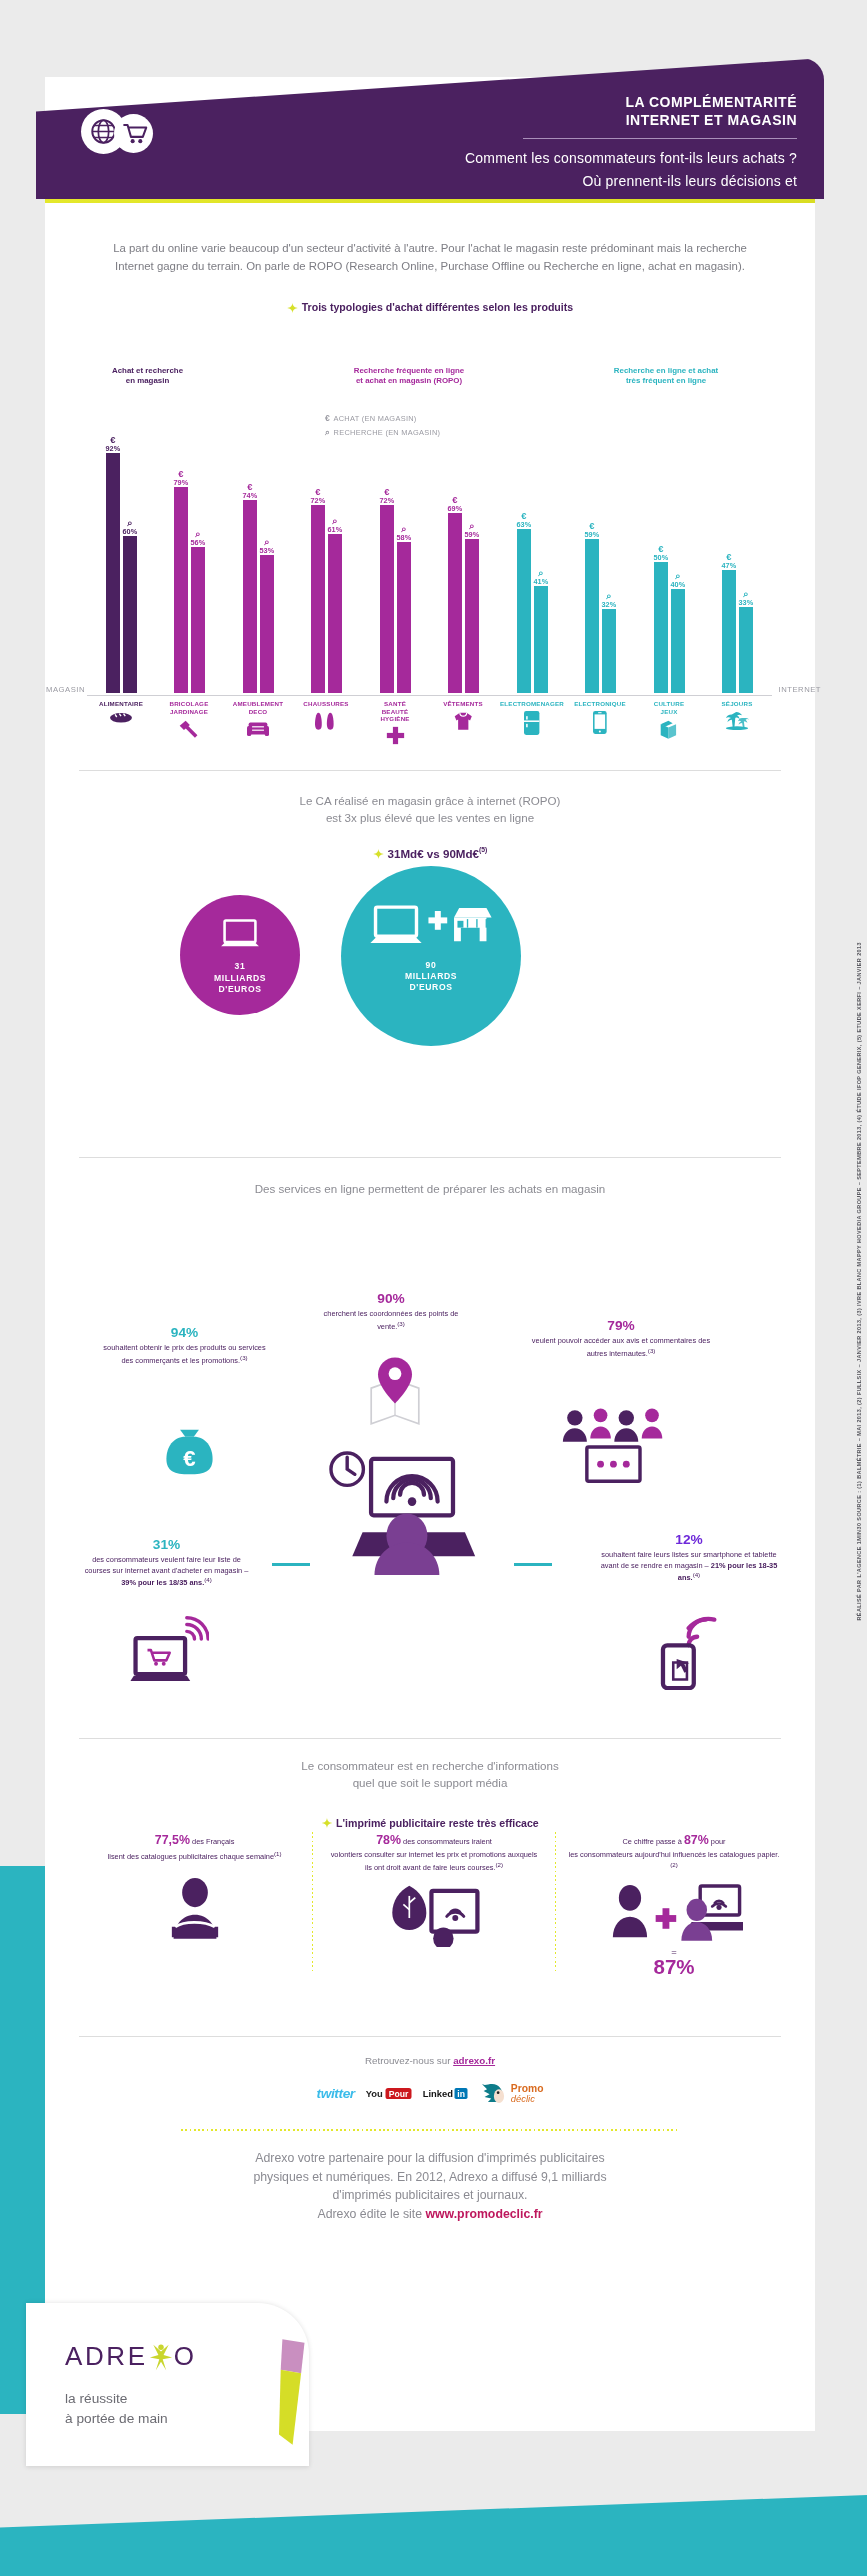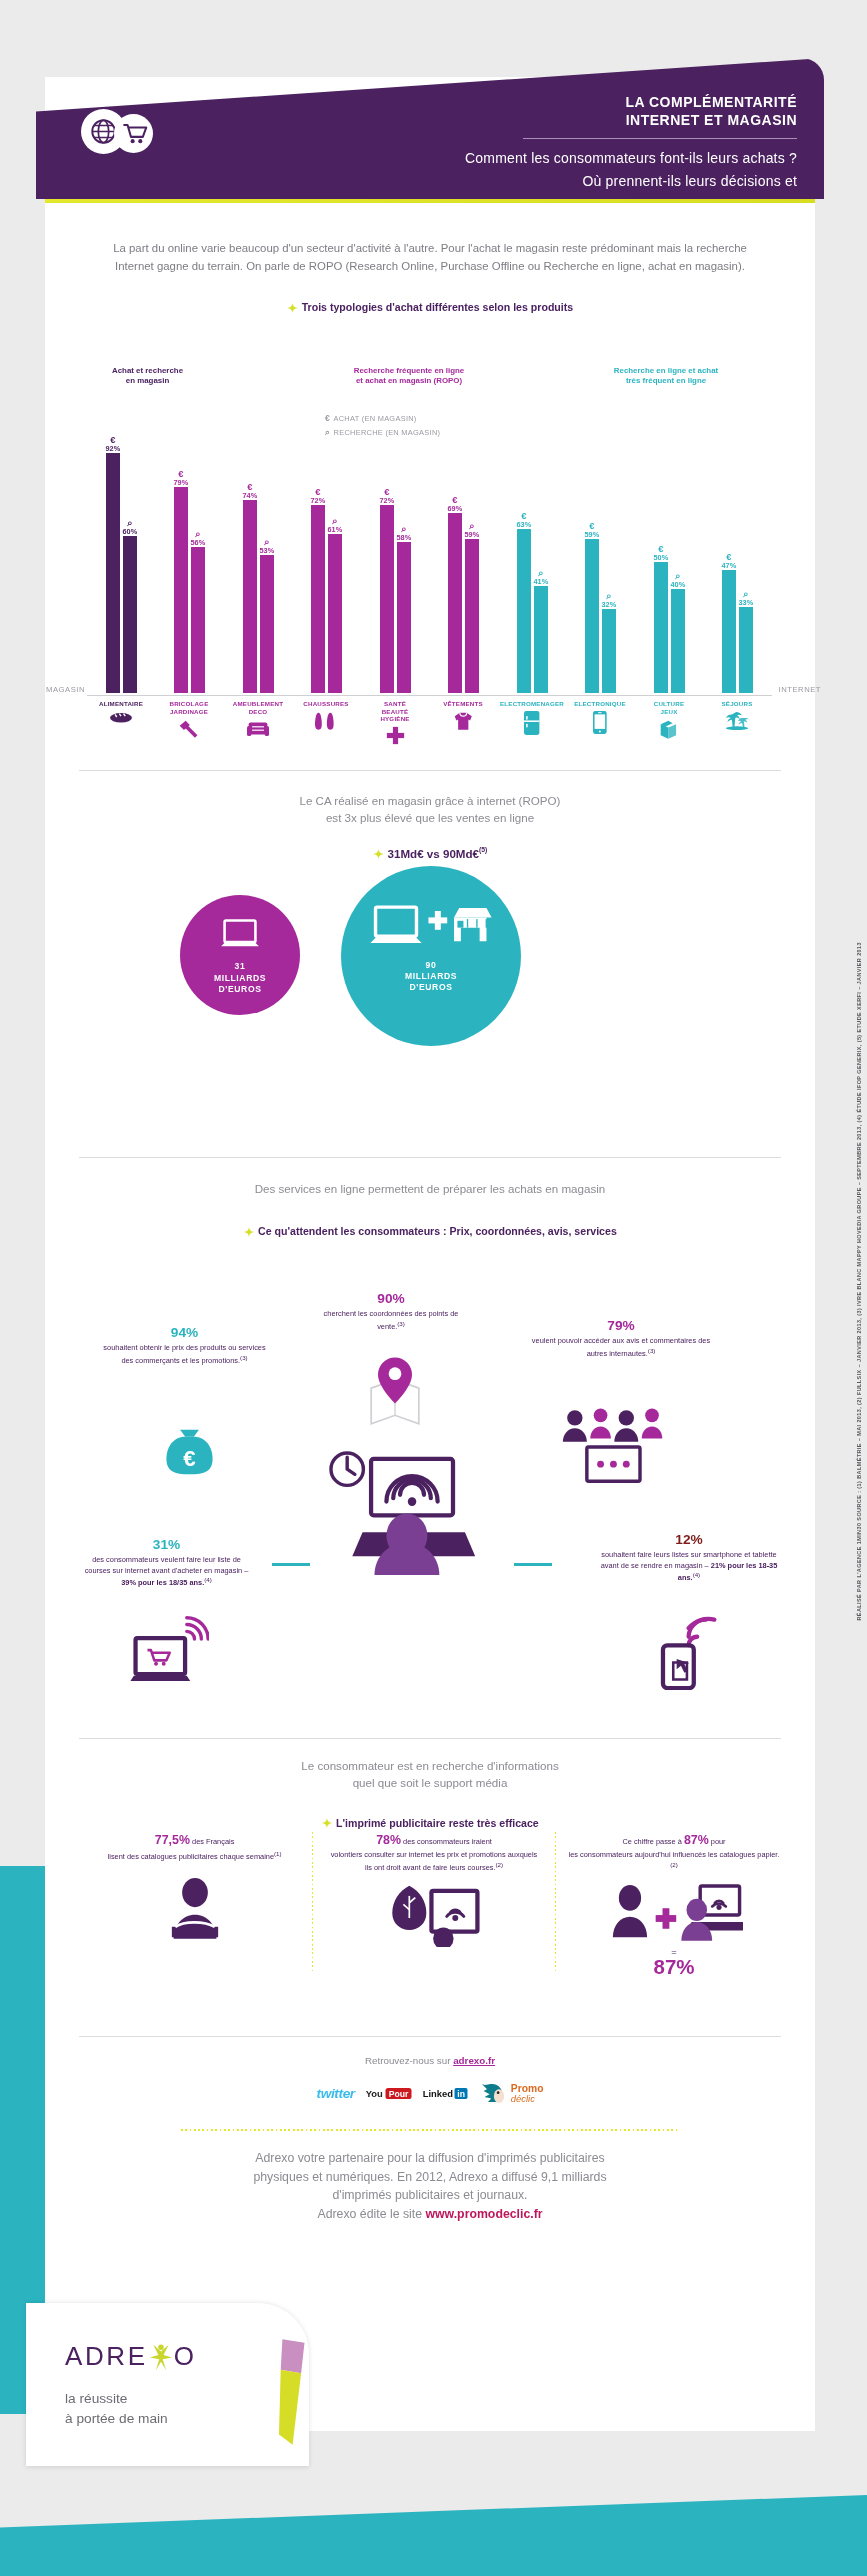--- a/index.html
+++ b/index.html
@@ -402,23 +402,20 @@
       <div>90</div>
       <div>MILLIARDS</div>
       <div>D'EUROS</div>
     </div>
   </div>
 
   <hr class="sep" style="position:absolute;left:79px;top:1157px;width:702px;">
 
   <div class="wrap center" style="top:1180px;">
     <div class="grey-head">Des services en ligne permettent de préparer les achats en magasin</div>
-    <div style="margin-top:26px;">
-      <span class="star">✦</span><span class="sub-head">Ce qu'attendent les consommateurs : Prix, coordonnées, avis, services</span>
-    </div>
   </div>
 
   <div class="stat" style="left:103px; top:1325px; width:163px;">
     <div class="pct" style="color:#2bb4c0;">94%</div>
     <div class="txt"><span>souhaitent obtenir le prix des produits ou services des commerçants et les promotions.</span><sup>(3)</sup></div>
   </div>
   <div style="position:absolute;left:163px;top:1421px;">
     <svg width="53" height="57" viewBox="0 0 62 66">
       <path d="M20 10h22l-6 8h-10z" fill="#2bb4c0"></path>
       <path d="M26 18h10c14 0 22 12 22 26s-9 18-27 18S4 58 4 44 12 18 26 18z" fill="#2bb4c0"></path>
@@ -491,21 +488,21 @@
       <rect x="10" y="28" width="58" height="42" rx="2" fill="none" stroke="#4b2160" stroke-width="5"></rect>
       <path d="M24 42h4l4 12h14l4-9H29" fill="none" stroke="#a5299b" stroke-width="3" stroke-linejoin="round"></path>
       <circle cx="34" cy="58" r="2.3" fill="#a5299b"></circle>
         <circle cx="43" cy="58" r="2.3" fill="#a5299b"></circle>
       <path d="M4 78h70l-4-6H8z" fill="#4b2160"></path>
     </svg>
   </div>
   <div style="position:absolute;left:272px;top:1563px;width:38px;height:2.6px;background:#2bb4c0;"></div>
 
   <div class="stat" style="left:599px; top:1532px; width:180px;">
-    <div class="pct" style="color:#7f1d1d;">12%</div>
+    <div class="pct" style="color:#6d28d9;">12%</div>
     <div class="txt"><span>souhaitent faire leurs listes sur smartphone et tablette avant de se rendre en magasin – </span><b>21% pour les 18-35 ans.</b><sup>(4)</sup></div>
   </div>
   <div style="position:absolute;left:651px;top:1616px;">
     <svg width="77" height="74" viewBox="0 0 90 86">
       <g stroke="#a5299b" stroke-width="5" fill="none" stroke-linecap="round">
         <path d="M44 34a10 10 0 0 1 10-10"></path>
           <path d="M44 24a20 20 0 0 1 20-20"></path>
           <path d="M44 14a30 30 0 0 1 30 -10"></path>
       </g>
       <rect x="14" y="34" width="36" height="50" rx="5" fill="none" stroke="#4b2160" stroke-width="5"></rect>

